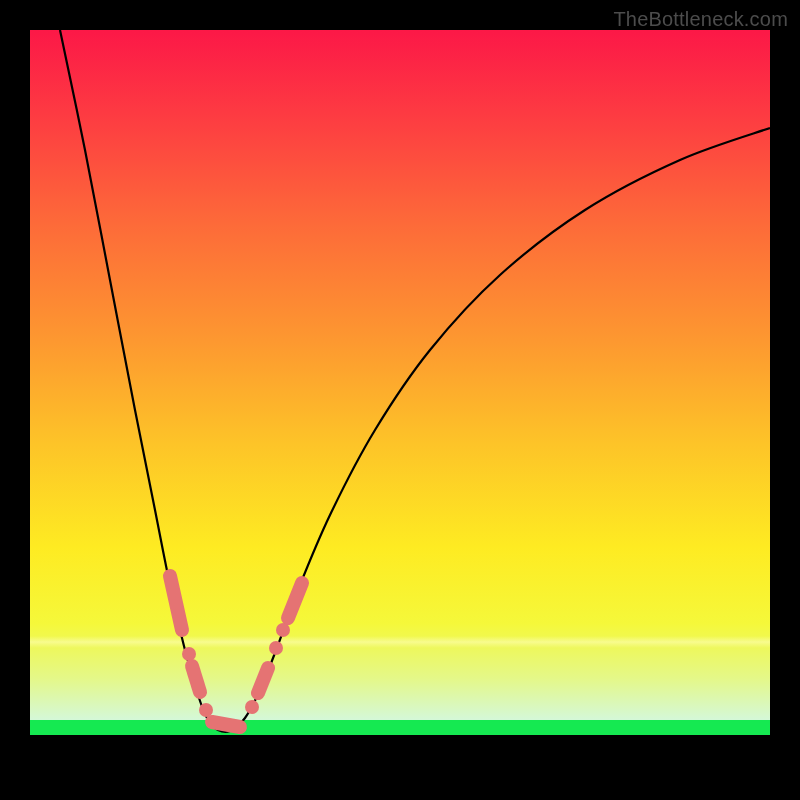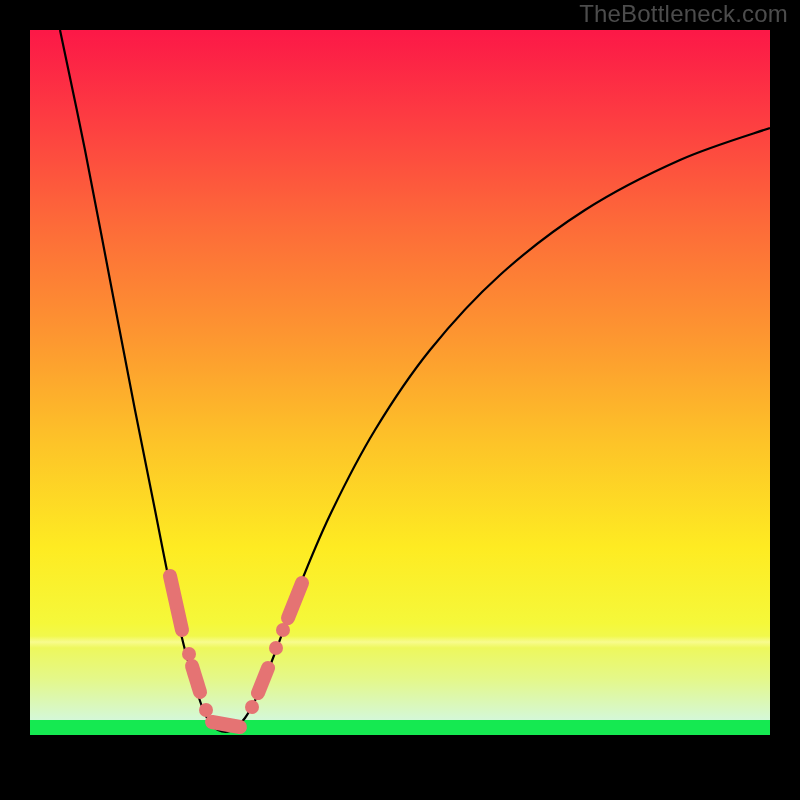--- a/index.html
+++ b/index.html
@@ -58,24 +58,24 @@
     height: 12px;
     top: 606px;
     background: linear-gradient(to bottom,
       rgba(255,255,255,0) 0%,
       rgba(255,255,190,0.55) 50%,
       rgba(255,255,255,0) 100%);
     pointer-events: none;
   }
   .watermark {
     position: absolute;
-    top: 0;
+    top: 8px;
     right: 12px;
     font-family: Arial, Helvetica, sans-serif;
-    font-size: 24px;
+    font-size: 20px;
     color: #4c4c4c;
     letter-spacing: 0.2px;
   }
   svg.curve {
     position: absolute;
     left: 0;
     top: 0;
     width: 740px;
     height: 740px;
   }

